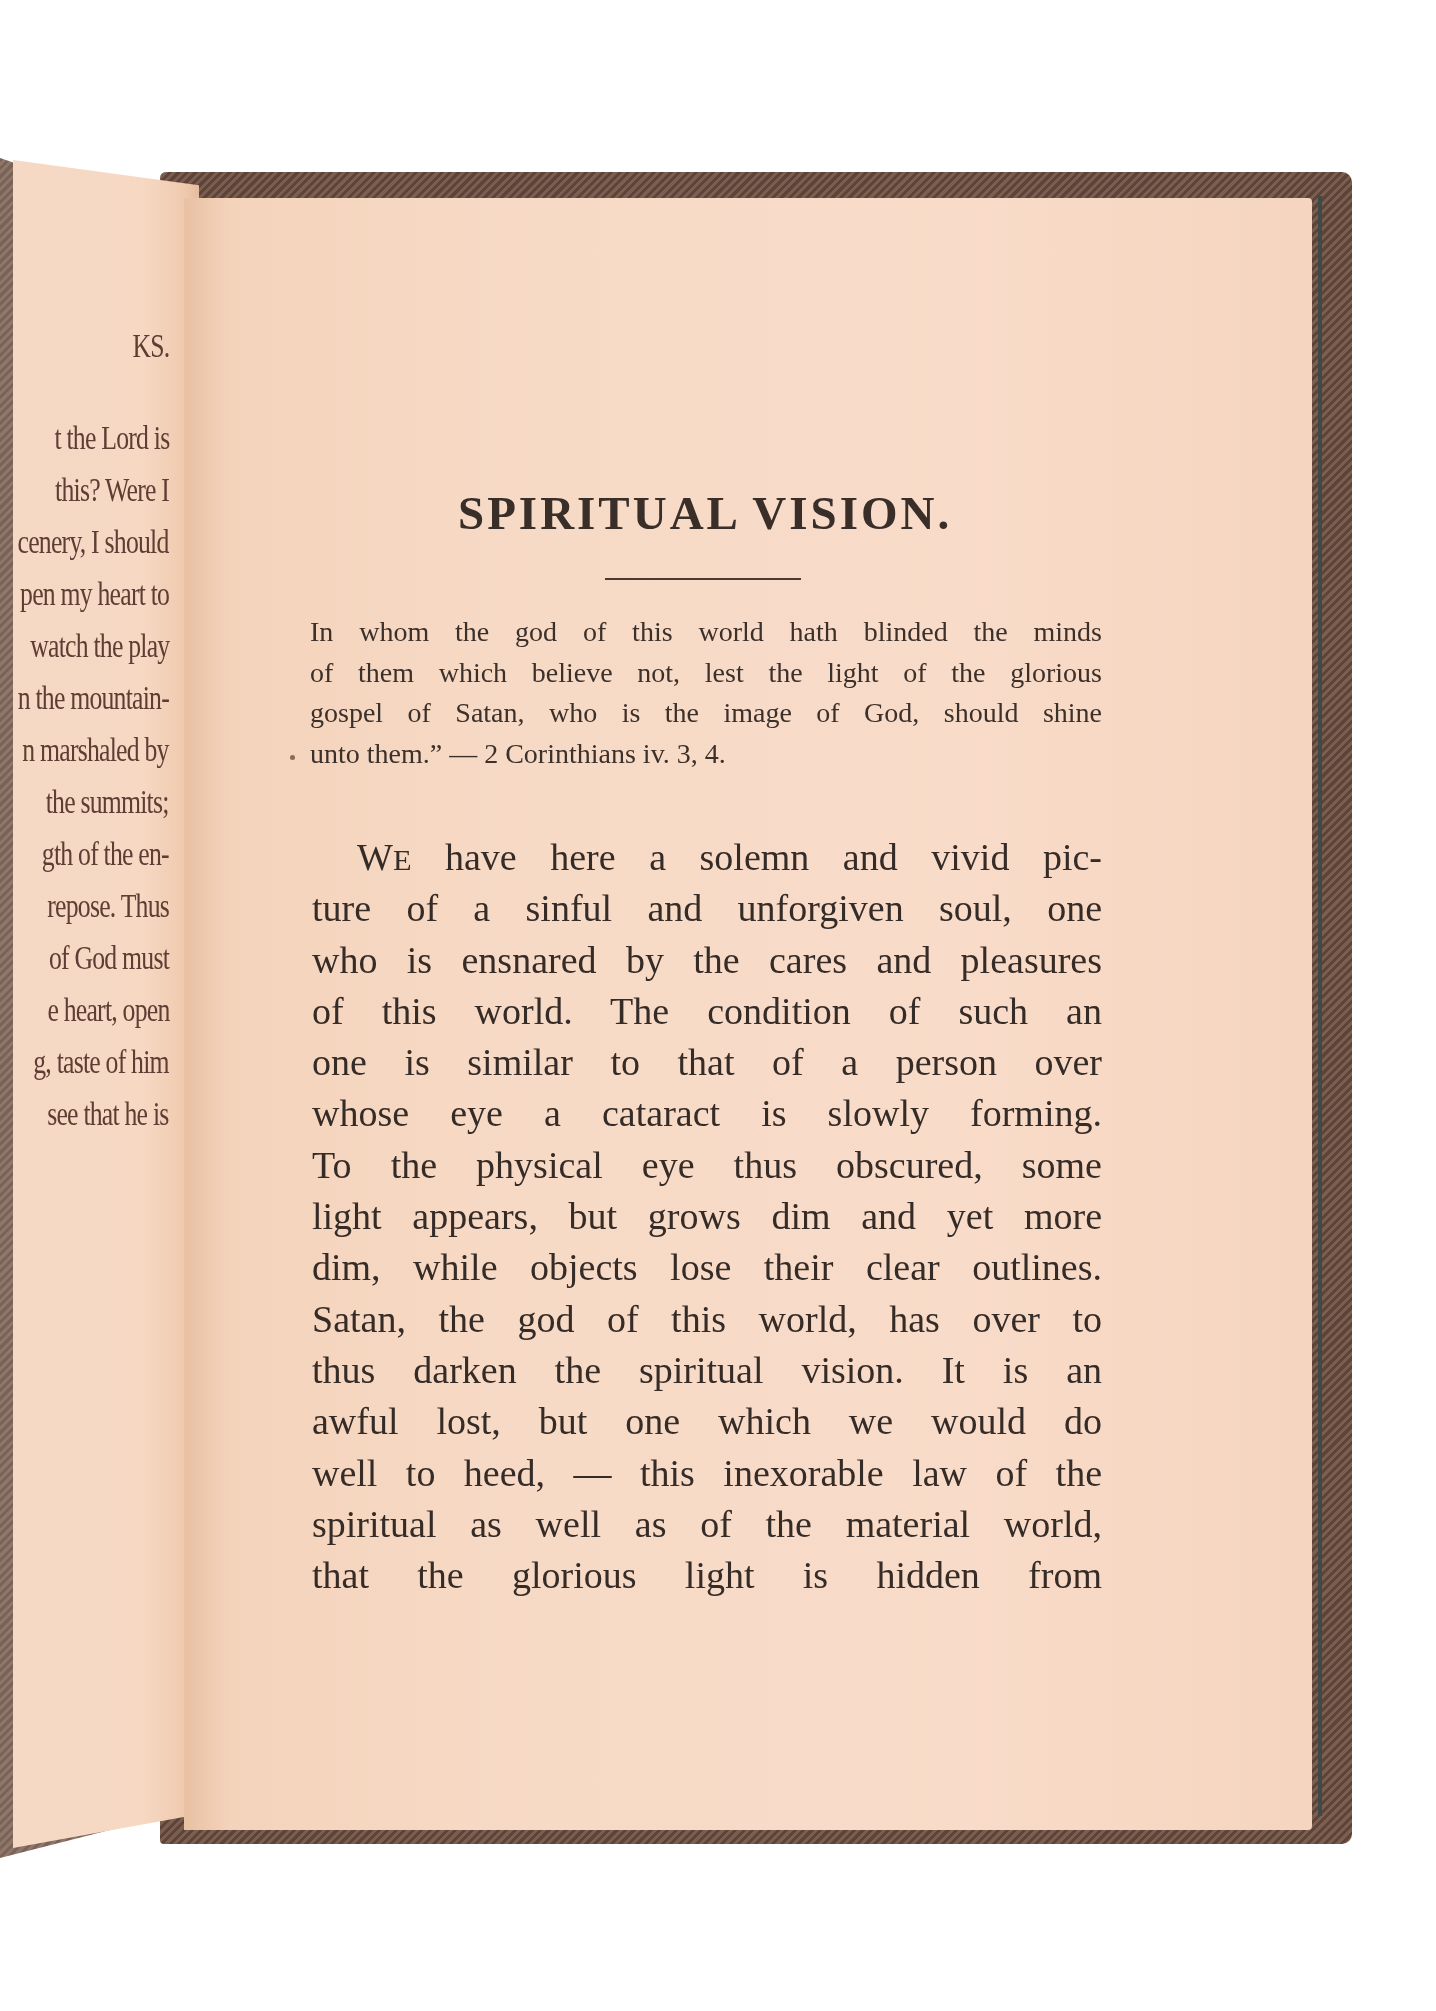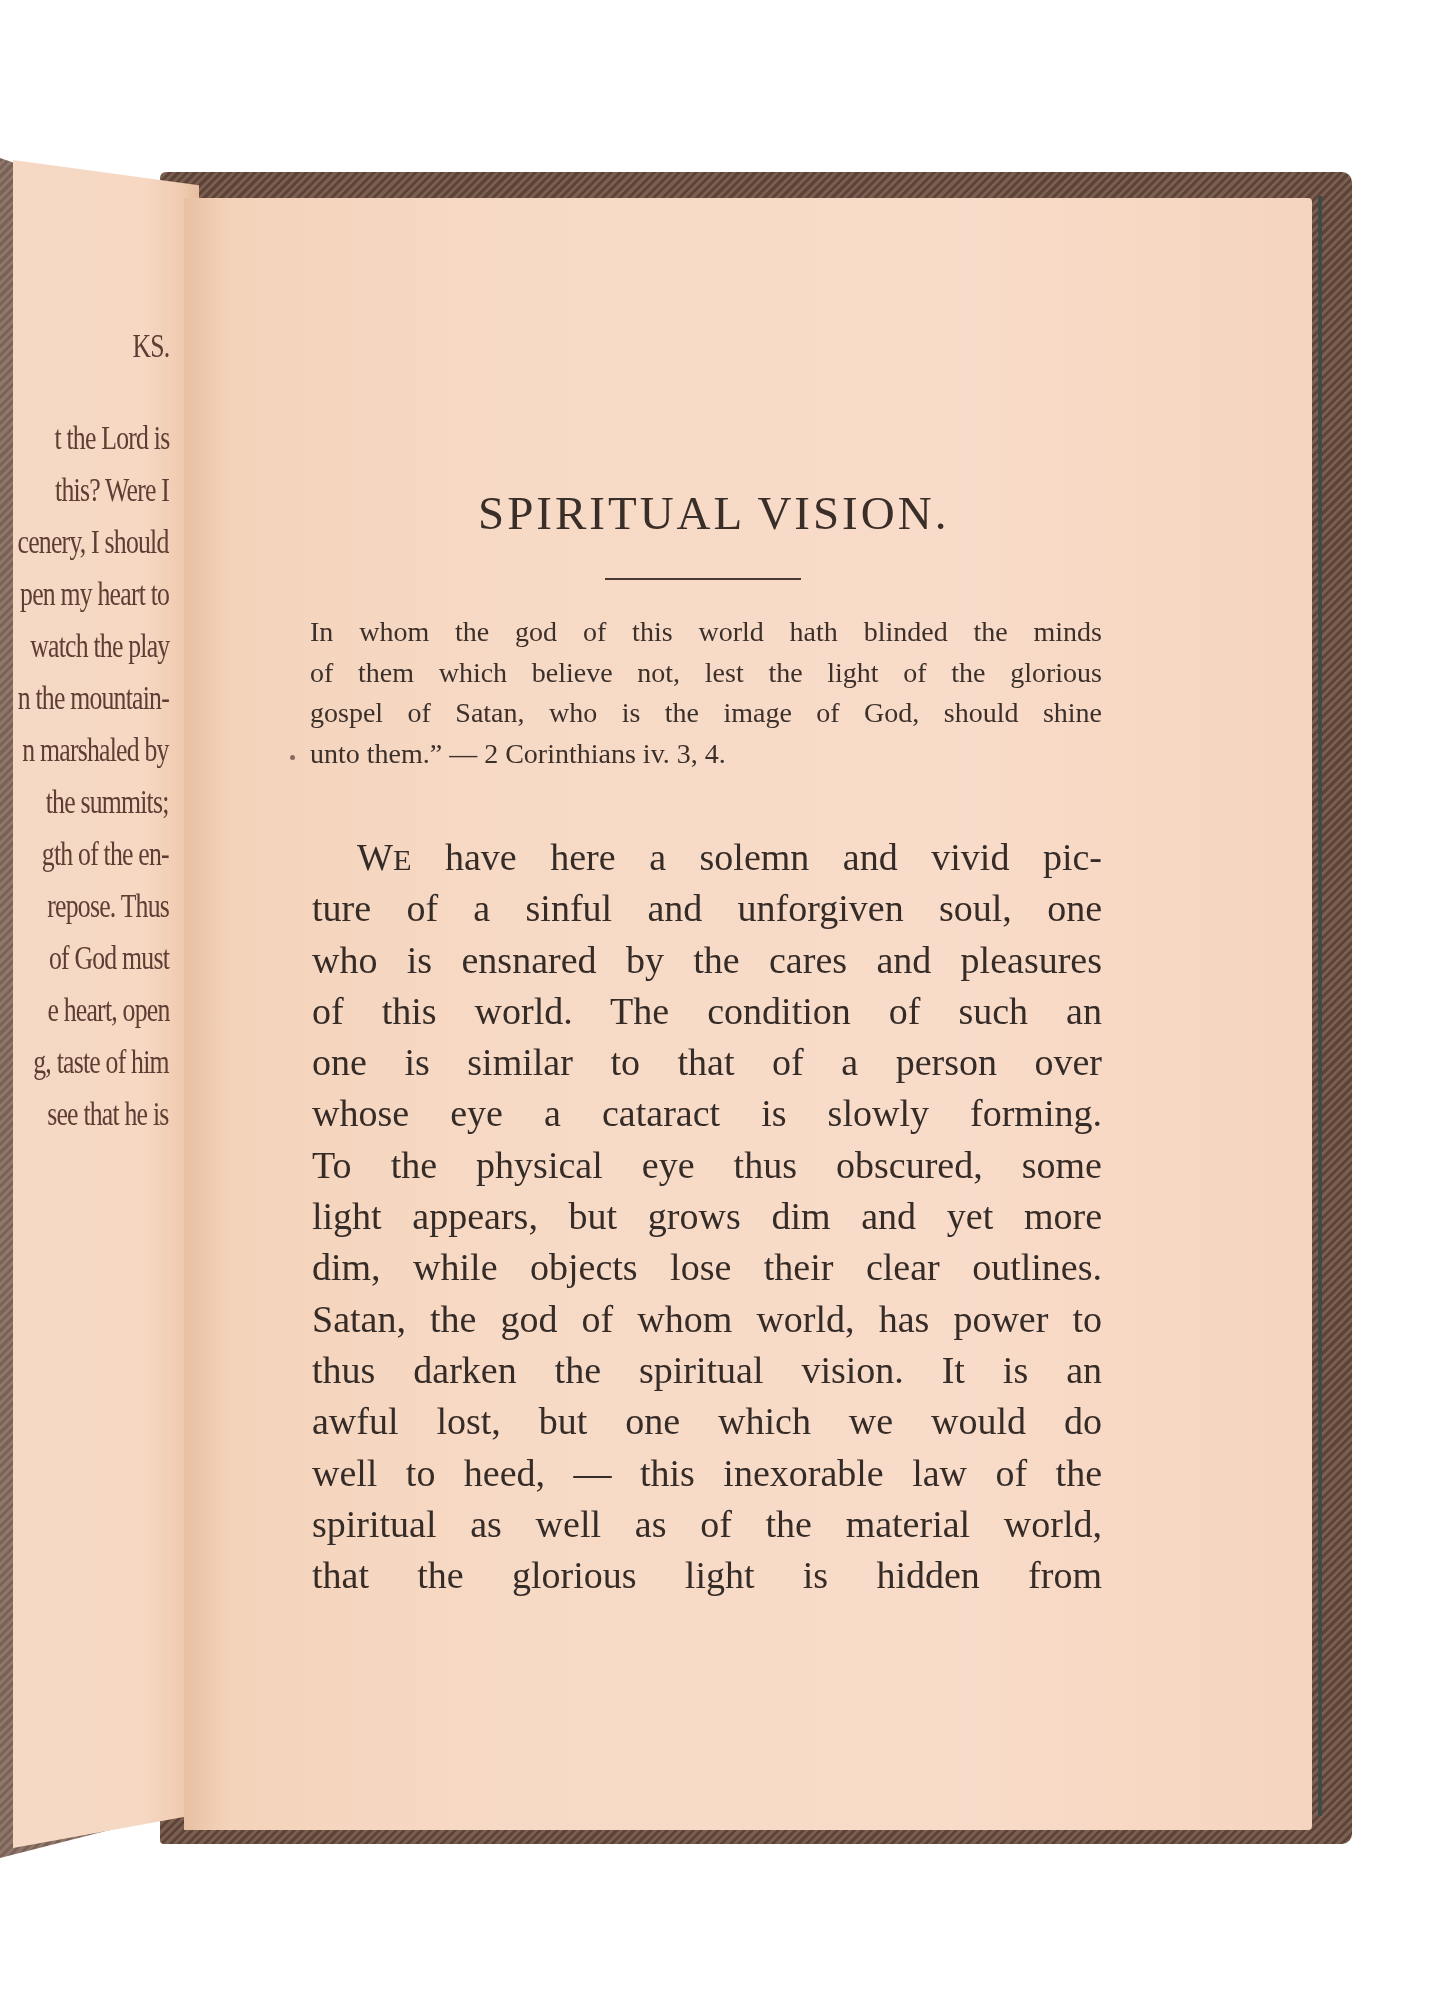--- a/index.html
+++ b/index.html
@@ -36,21 +36,21 @@
       clip-path:polygon(0 0, 100% 1.5%, 100% 98%, 0 100%);
       overflow:hidden;
     }
     .left-text {
       position:absolute; right:30px; color:#5e3d34; font-size:33px; letter-spacing:-1px;
       transform:scaleX(0.78); transform-origin:right center; white-space:nowrap;
     }
     
     .title {
       position:absolute; left:458px; top:486px; font-size:47px; color:#3a2e29; letter-spacing:3px;
-      font-family:"Liberation Serif", serif; font-weight:normal; white-space:nowrap;margin-left:20px;
+      font-family:"Liberation Serif", serif; font-weight:bold; white-space:nowrap;
     }
     .rule {
       position:absolute; left:605px; top:578px; width:196px; height:2px; background:#4a3a33;
     }
     .quote {
       position:absolute; left:310px; top:612px; width:792px; font-size:28px; line-height:40.5px;
       color:#3c302b; text-align:justify; text-align-last:left;
     }
     .quote-line { display:block; text-align:justify; text-align-last:justify; height:40.5px; }
     .quote-line.last { text-align-last:left; }
@@ -107,19 +107,19 @@
 <div class="body">
   <span class="body-line indent"><span>W</span><span class="smallcap">E</span><span> have here a solemn and vivid pic-</span></span>
   <span class="body-line">ture of a sinful and unforgiven soul, one</span>
   <span class="body-line">who is ensnared by the cares and pleasures</span>
   <span class="body-line">of this world.  The condition of such an</span>
   <span class="body-line">one is similar to that of a person over</span>
   <span class="body-line">whose eye a cataract is slowly forming.</span>
   <span class="body-line">To the physical eye thus obscured, some</span>
   <span class="body-line">light appears, but grows dim and yet more</span>
   <span class="body-line">dim, while objects lose their clear outlines.</span>
-  <span class="body-line">Satan, the god of whom world, has power to</span>
+  <span class="body-line">Satan, the god of this world, has over to</span>
   <span class="body-line">thus darken the spiritual vision.  It is an</span>
   <span class="body-line">awful lost, but one which we would do</span>
   <span class="body-line">well to heed, — this inexorable law of the</span>
   <span class="body-line">spiritual as well as of the material world,</span>
   <span class="body-line">that the glorious light is hidden from</span>
 </div>
 
 </body></html>

